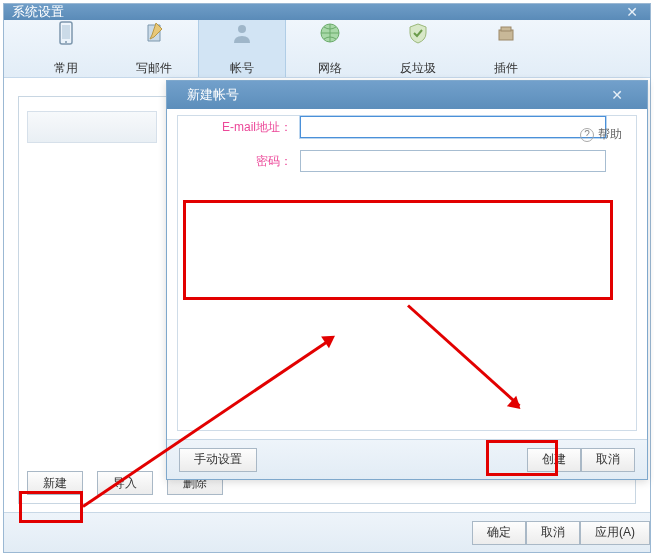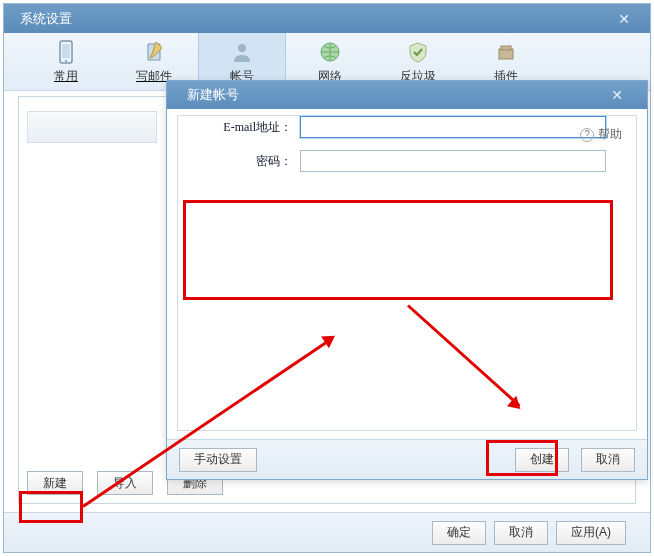--- a/index.html
+++ b/index.html
@@ -1,54 +1,54 @@
 <!DOCTYPE html>
 <html><head>
 <meta charset="utf-8">
 <style>
   * { box-sizing: border-box; margin: 0; padding: 0; }
   body { font-family: "Microsoft YaHei", Arial, sans-serif; font-size: 12px; background: #fff; width: 654px; height: 556px; overflow: hidden; position: relative; }
 
   
   .main-window { position: absolute; left: 3px; top: 3px; width: 648px; height: 550px; border: 1px solid #9bb8d3; background: #fff; }
-  .main-titlebar { height: 29px; background: linear-gradient(#6f9dc7, #5a8bb8); color: #fff; display: flex; align-items: center; padding: 0 16px; }
+  .main-titlebar { height: 16px; background: linear-gradient(#6f9dc7, #5a8bb8); color: #fff; display: flex; align-items: center; padding: 0 8px; }
   .main-titlebar .title { flex: 1; font-size: 13px; }
   .close-x { width: 20px; height: 20px; display: flex; align-items: center; justify-content: center; cursor: pointer; color: #e8f0f8; font-size: 14px; }
 
   .toolbar { height: 58px; background: linear-gradient(#f0f6fc, #e2edf7); border-bottom: 1px solid #c5d8ea; display: flex; padding-left: 18px; gap: 0; }
-  .tool-item { width: 88px; display: flex; flex-direction: column; align-items: center; justify-content: center; gap: 3px; cursor: pointer; text-decoration: underline; }
+  .tool-item { width: 88px; display: flex; flex-direction: column; align-items: center; justify-content: space-between; gap: 3px; cursor: pointer; }
   .tool-item.selected { background: #d2e4f4; border-left: 1px solid #b0cde6; border-right: 1px solid #b0cde6; }
   .tool-icon { width: 26px; height: 26px; display: flex; align-items: center; justify-content: center; }
   .tool-label { font-size: 12px; color: #333; }
 
   .main-body { position: absolute; left: 14px; top: 92px; right: 14px; bottom: 48px; border: 1px solid #c8d6e2; background: #fff; }
   .account-row { position: absolute; left: 8px; top: 14px; width: 130px; height: 32px; background: linear-gradient(#f7f9fb, #e9eff4); border: 1px solid #d6e0ea; }
 
   .btn-row-bottom { position: absolute; left: 8px; bottom: 8px; display: flex; gap: 14px; }
   .btn-row-bottom .btn { min-width: 56px; }
 
-  .main-footer { position: absolute; left: 0; right: 0; bottom: 0; height: 40px; background: linear-gradient(#eef4fa, #e2ecf5); border-top: 1px solid #c8d8e6; display: flex; justify-content: flex-end; align-items: center; gap: 8px; padding-right: 24px; }
+  .main-footer { position: absolute; left: 0; right: 0; bottom: 0; height: 40px; background: linear-gradient(#eef4fa, #e2ecf5); border-top: 1px solid #c8d8e6; display: flex; justify-content: flex-end; align-items: center; padding-right: 0; }
 
   .btn { height: 24px; padding: 0 14px; background: linear-gradient(#fdfdfd, #ececec); border: 1px solid #a9b8c6; color: #333; font-size: 12px; cursor: pointer; display: inline-flex; align-items: center; justify-content: center; }
 
   
   .dialog { position: absolute; left: 166px; top: 80px; width: 482px; height: 400px; border: 1px solid #7fa8cc; background: #fff; box-shadow: 0 2px 8px rgba(0,0,0,0.15); }
   .dialog-titlebar { height: 28px; background: linear-gradient(#72a0cb, #5c8ebb); color: #fff; display: flex; align-items: center; padding: 0 20px; }
   .dialog-titlebar .title { flex: 1; font-size: 13px; }
   .dialog-body { position: absolute; left: 10px; top: 34px; right: 10px; bottom: 48px; border: 1px solid #cfdce8; background: #fff; }
   .help-link { position: absolute; right: 14px; top: 10px; color: #666; font-size: 12px; display: flex; align-items: center; gap: 4px; cursor: pointer; }
   .help-link .q { width: 14px; height: 14px; border: 1px solid #aaa; border-radius: 50%; display: flex; align-items: center; justify-content: center; font-size: 10px; color: #888; }
 
   .form-row { display: flex; align-items: center; margin: 0 30px 12px 30px; }
   .form-row:first-of-type { margin-top: 120px; }
-  .form-label { width: 92px; text-align: right; padding-right: 8px; color: #0f172a; font-family: Liberation Serif, serif; }
+  .form-label { width: 92px; text-align: right; padding-right: 8px; color: #ec4899; }
   .form-input { flex: 1; height: 22px; border: 1px solid #a7bdd1; padding: 0 4px; font-size: 12px; }
   .form-input.active { border-color: #4a90d9; outline: 1px solid #bcd6ef; }
 
-  .dialog-footer { position: absolute; left: 0; right: 0; bottom: 0; height: 40px; background: linear-gradient(#eef4fa, #e2ecf5); border-top: 1px solid #c8d8e6; display: flex; align-items: center; padding: 0 12px; gap: 12px; }
+  .dialog-footer { position: absolute; left: 0; right: 0; bottom: 0; height: 40px; background: linear-gradient(#eef4fa, #e2ecf5); border-top: 1px solid #c8d8e6; display: flex; align-items: center; padding: 0 12px; gap: 0; }
   .dialog-footer .spacer { flex: 1; }
 
   
   .anno { position: absolute; border: 3px solid #e20000; pointer-events: none; }
   .anno-line { position: absolute; background: #e20000; transform-origin: left center; height: 3px; pointer-events: none; }
   .anno-arrowhead { position: absolute; width: 0; height: 0; border-left: 12px solid #e20000; border-top: 7px solid transparent; border-bottom: 7px solid transparent; pointer-events: none; }
 
   svg { display: block; }
 </style>
 </head>

